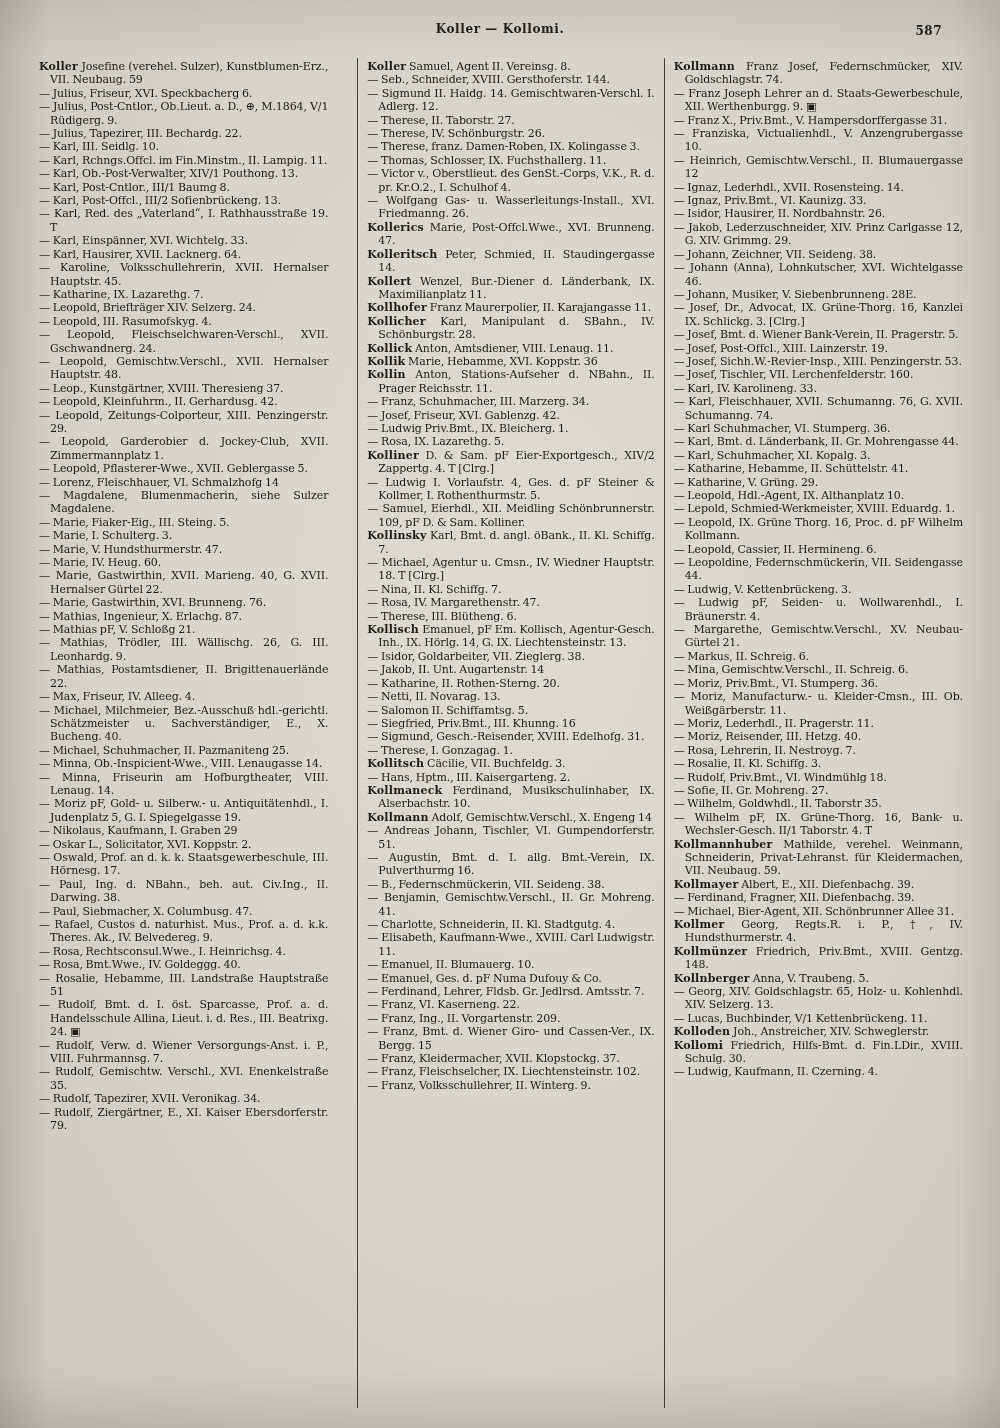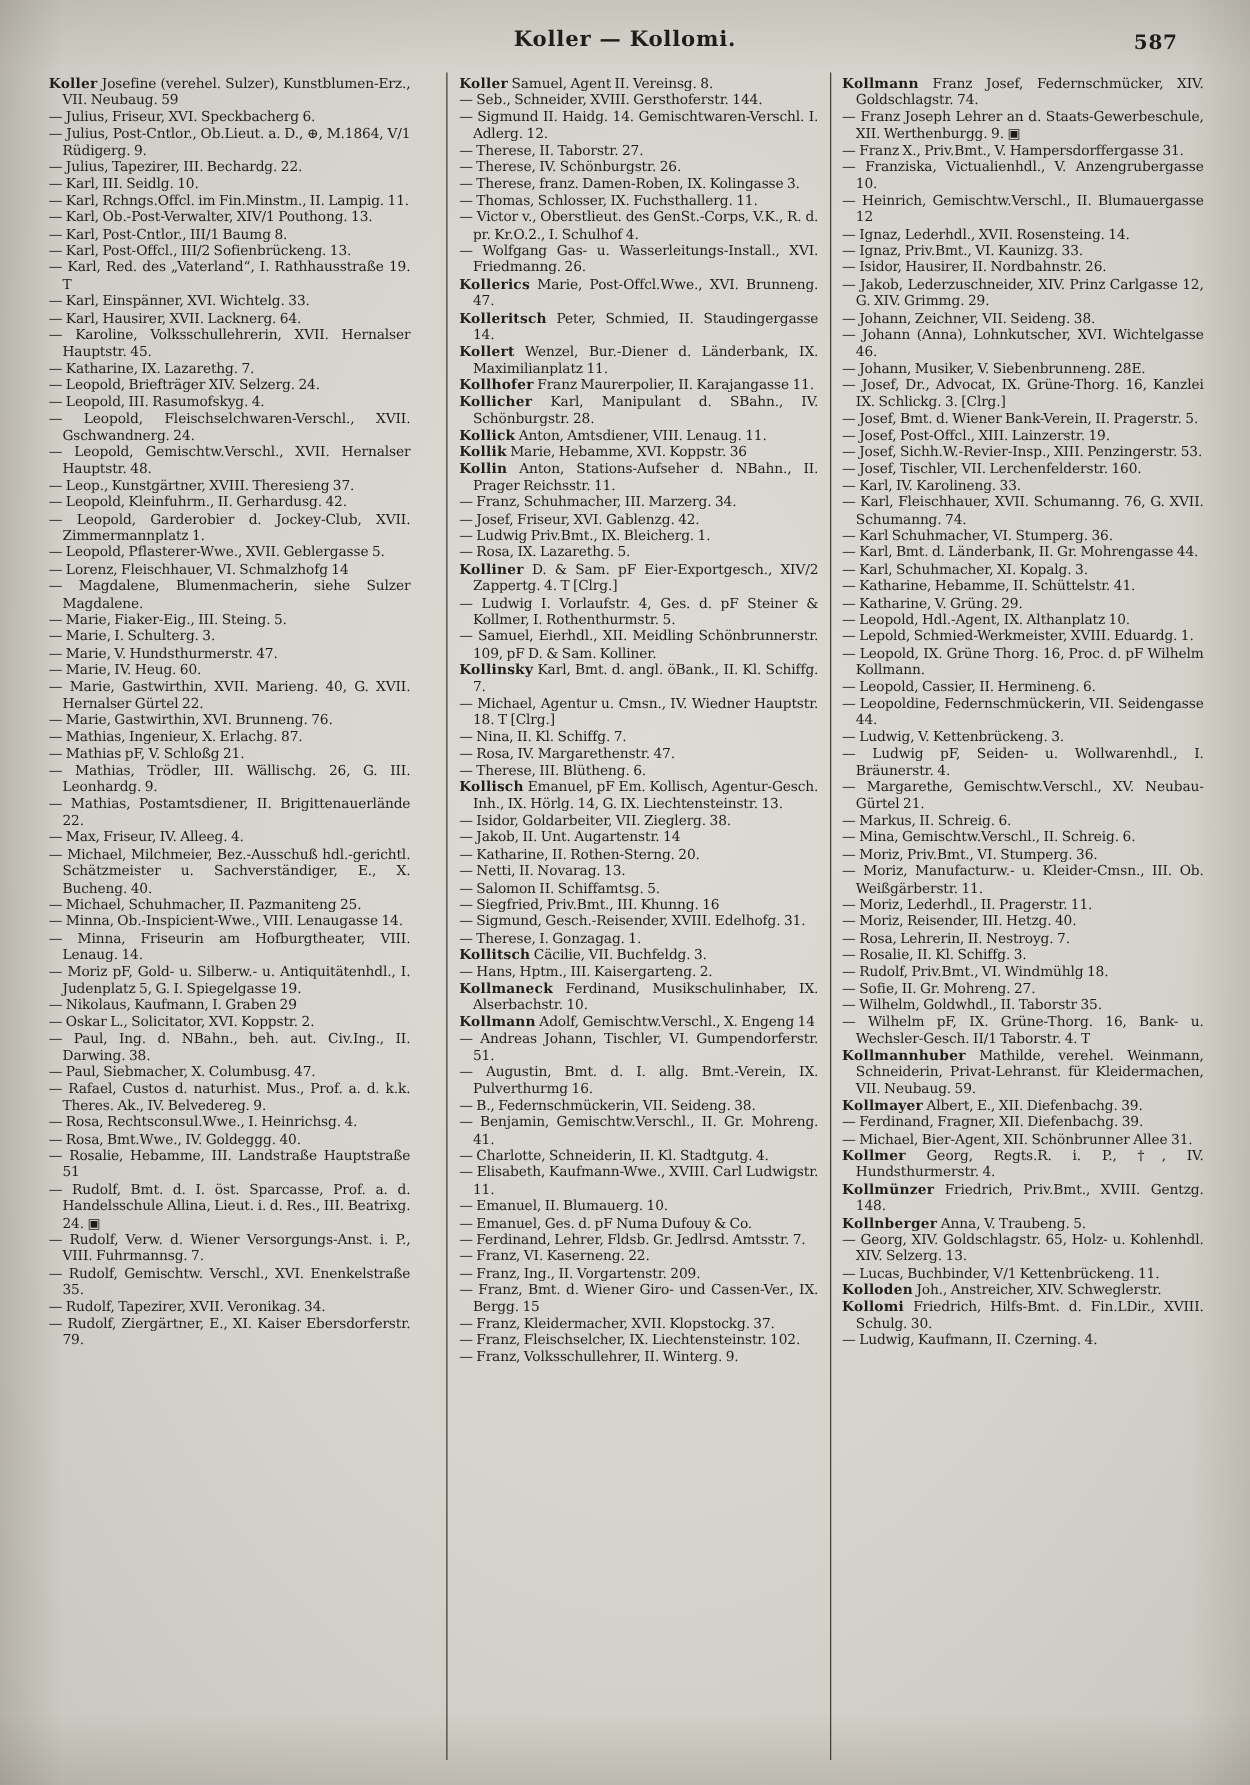--- a/index.html
+++ b/index.html
@@ -15,24 +15,24 @@
     overflow:hidden;
   }
   .scan-shade{
     position:absolute;inset:0;pointer-events:none;
     background:
       linear-gradient(90deg, rgba(64,58,46,.16), rgba(0,0,0,0) 5%, rgba(0,0,0,0) 95%, rgba(64,58,46,.12)),
       linear-gradient(180deg, rgba(64,58,46,.10), rgba(0,0,0,0) 4%, rgba(0,0,0,0) 96%, rgba(64,58,46,.14));
   }
   .header{position:absolute;top:22px;left:0;width:100%;height:30px;}
   .title{
-    text-align:center;font-weight:bold;font-size:17px;letter-spacing:.6px;
+    text-align:center;font-weight:bold;font-size:12px;letter-spacing:.6px;
   }
   .pagenum{
-    position:absolute;right:58px;top:2px;font-size:16px;font-weight:bold;letter-spacing:.5px;
+    position:absolute;right:58px;top:2px;font-size:12px;font-weight:bold;letter-spacing:.5px;
   }
   .columns{
     position:absolute;top:58px;left:30px;right:28px;bottom:20px;
     display:flex;
   }
   .col{
     width:33.333%;box-sizing:border-box;padding:2px 9px 0 9px;overflow:hidden;
   }
   .col.mid{border-left:1px solid #433e36;border-right:1px solid #433e36;margin-left:20px;}
   .entry{
@@ -70,20 +70,21 @@
         <p class="entry">— Karl, Einspänner, XVI. Wichtelg. 33.</p>
         <p class="entry">— Karl, Hausirer, XVII. Lacknerg. 64.</p>
         <p class="entry">— Karoline, Volksschullehrerin, XVII. Hernalser Hauptstr. 45.</p>
         <p class="entry">— Katharine, IX. Lazarethg. 7.</p>
         <p class="entry">— Leopold, Briefträger XIV. Selzerg. 24.</p>
         <p class="entry">— Leopold, III. Rasumofskyg. 4.</p>
         <p class="entry">— Leopold, Fleischselchwaren-Verschl., XVII. Gschwandnerg. 24.</p>
         <p class="entry">— Leopold, Gemischtw.Verschl., XVII. Hernalser Hauptstr. 48.</p>
         <p class="entry">— Leop., Kunstgärtner, XVIII. Theresieng 37.</p>
         <p class="entry">— Leopold, Kleinfuhrm., II. Gerhardusg. 42.</p>
+        <p class="entry">— Leopold, Zeitungs-Colporteur, XIII. Penzingerstr. 29.</p>
         <p class="entry">— Leopold, Garderobier d. Jockey-Club, XVII. Zimmermannplatz 1.</p>
         <p class="entry">— Leopold, Pflasterer-Wwe., XVII. Geblergasse 5.</p>
         <p class="entry">— Lorenz, Fleischhauer, VI. Schmalzhofg 14</p>
         <p class="entry">— Magdalene, Blumenmacherin, siehe Sulzer Magdalene.</p>
         <p class="entry">— Marie, Fiaker-Eig., III. Steing. 5.</p>
         <p class="entry">— Marie, I. Schulterg. 3.</p>
         <p class="entry">— Marie, V. Hundsthurmerstr. 47.</p>
         <p class="entry">— Marie, IV. Heug. 60.</p>
         <p class="entry">— Marie, Gastwirthin, XVII. Marieng. 40, G. XVII. Hernalser Gürtel 22.</p>
         <p class="entry">— Marie, Gastwirthin, XVI. Brunneng. 76.</p>
@@ -92,20 +93,21 @@
         <p class="entry">— Mathias, Trödler, III. Wällischg. 26, G. III. Leonhardg. 9.</p>
         <p class="entry">— Mathias, Postamtsdiener, II. Brigittenauerlände 22.</p>
         <p class="entry">— Max, Friseur, IV. Alleeg. 4.</p>
         <p class="entry">— Michael, Milchmeier, Bez.-Ausschuß hdl.-gerichtl. Schätzmeister u. Sachverständiger, E., X. Bucheng. 40.</p>
         <p class="entry">— Michael, Schuhmacher, II. Pazmaniteng 25.</p>
         <p class="entry">— Minna, Ob.-Inspicient-Wwe., VIII. Lenaugasse 14.</p>
         <p class="entry">— Minna, Friseurin am Hofburgtheater, VIII. Lenaug. 14.</p>
         <p class="entry">— Moriz pF, Gold- u. Silberw.- u. Antiquitätenhdl., I. Judenplatz 5, G. I. Spiegelgasse 19.</p>
         <p class="entry">— Nikolaus, Kaufmann, I. Graben 29</p>
         <p class="entry">— Oskar L., Solicitator, XVI. Koppstr. 2.</p>
+        <p class="entry">— Oswald, Prof. an d. k. k. Staatsgewerbeschule, III. Hörnesg. 17.</p>
         <p class="entry">— Paul, Ing. d. NBahn., beh. aut. Civ.Ing., II. Darwing. 38.</p>
         <p class="entry">— Paul, Siebmacher, X. Columbusg. 47.</p>
         <p class="entry">— Rafael, Custos d. naturhist. Mus., Prof. a. d. k.k. Theres. Ak., IV. Belvedereg. 9.</p>
         <p class="entry">— Rosa, Rechtsconsul.Wwe., I. Heinrichsg. 4.</p>
         <p class="entry">— Rosa, Bmt.Wwe., IV. Goldeggg. 40.</p>
         <p class="entry">— Rosalie, Hebamme, III. Landstraße Hauptstraße 51</p>
         <p class="entry">— Rudolf, Bmt. d. I. öst. Sparcasse, Prof. a. d. Handelsschule Allina, Lieut. i. d. Res., III. Beatrixg. 24. ▣</p>
         <p class="entry">— Rudolf, Verw. d. Wiener Versorgungs-Anst. i. P., VIII. Fuhrmannsg. 7.</p>
         <p class="entry">— Rudolf, Gemischtw. Verschl., XVI. Enenkelstraße 35.</p>
         <p class="entry">— Rudolf, Tapezirer, XVII. Veronikag. 34.</p>

